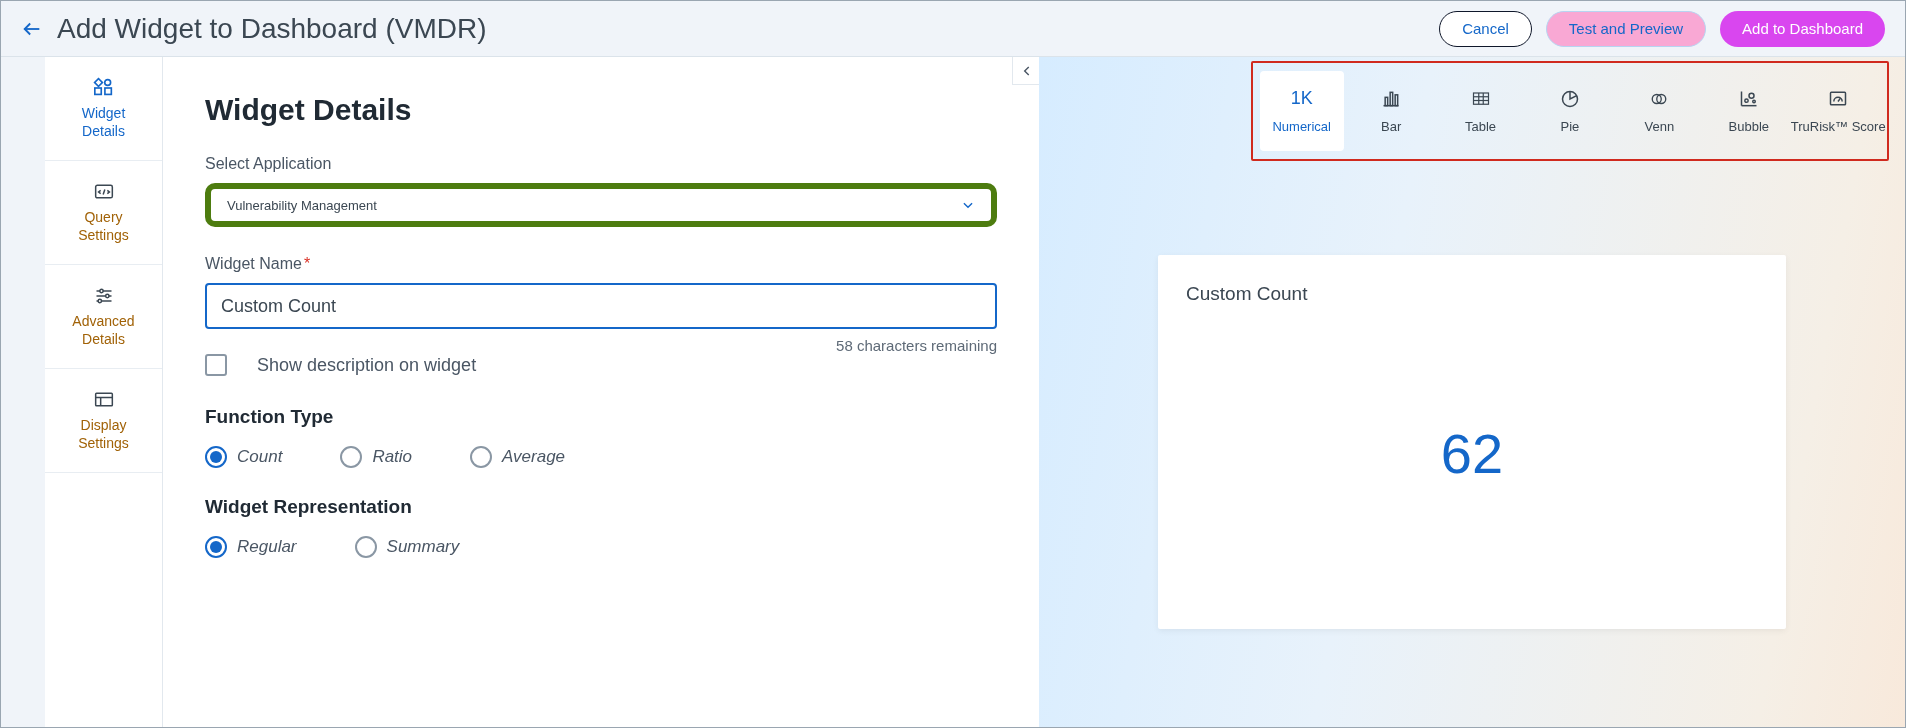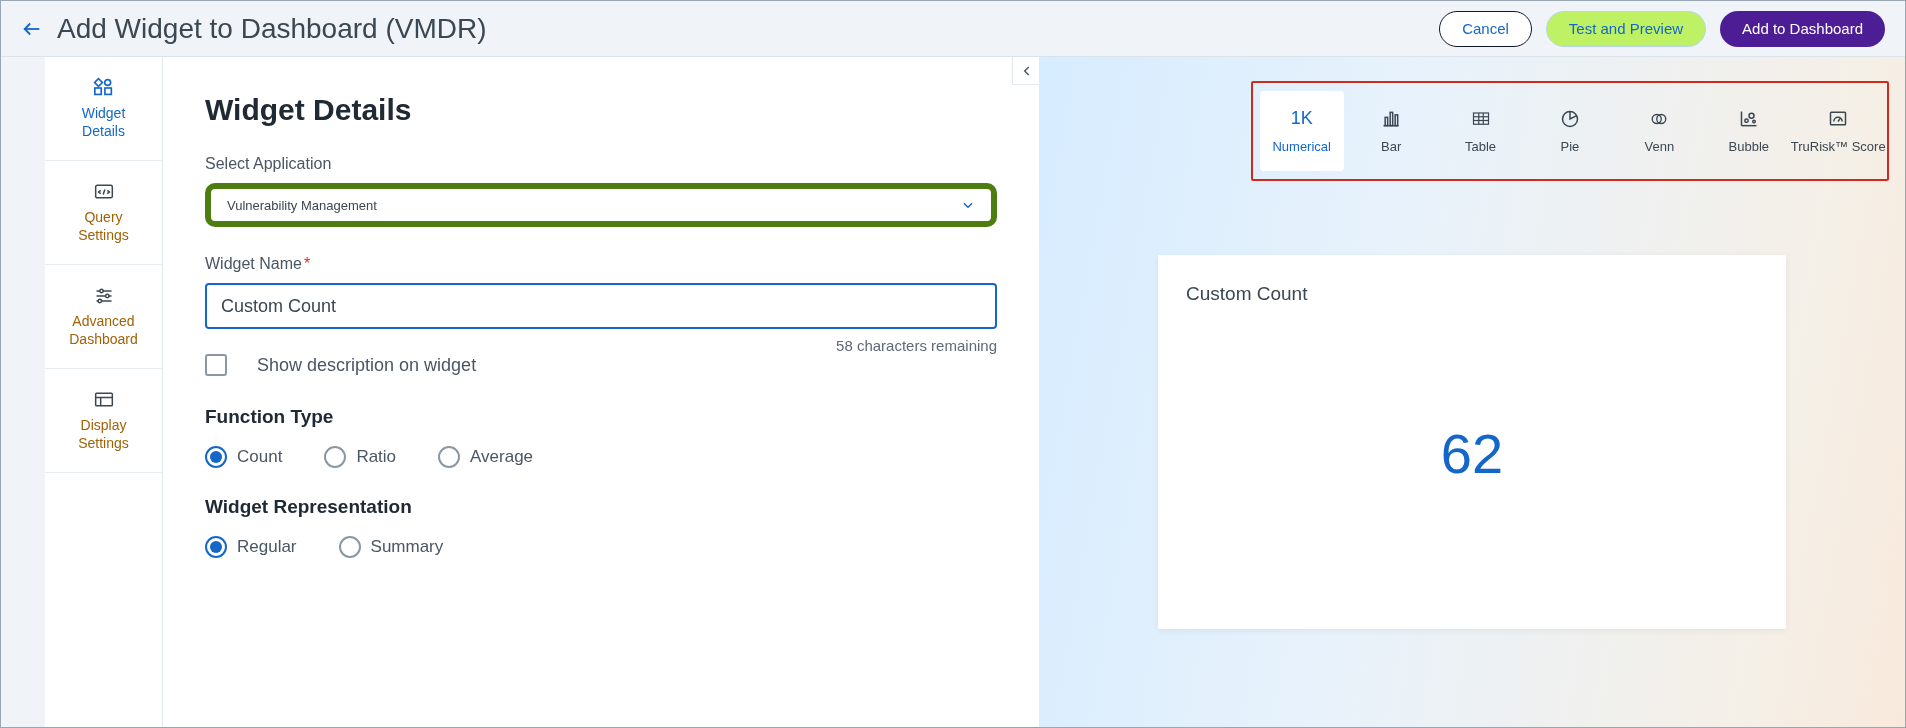--- a/index.html
+++ b/index.html
@@ -19,24 +19,24 @@
   .header-right { display: flex; align-items: center; gap: 14px; }
   .btn {
     height: 36px; padding: 0 22px; border-radius: 18px; font-size: 15px;
     display: inline-flex; align-items: center; justify-content: center;
     cursor: pointer; border: none; white-space: nowrap;
   }
   .btn-outline {
     background: #fff; color: #1467c9; border: 1px solid #0f172a;
   }
   .btn-soft {
-    background: #bef264; color: #1467c9; border: 1px solid #b7d4f1;
+    background: #f9a8d4; color: #1467c9; border: 1px solid #b7d4f1;
   }
   .btn-primary {
-    background: #4c1d95; color: #fff;
+    background: #d946ef; color: #fff;
   }
 
   
   .main {
     display: flex; height: calc(728px - 56px - 2px); padding-left: 44px;
   }
 
   
   .sidebar {
     width: 118px; background: #fff; border-right: 1px solid #e2e8ee;
@@ -75,21 +75,21 @@
 
   .check-row { display: flex; align-items: center; gap: 30px; margin-bottom: 30px; }
   .checkbox {
     width: 22px; height: 22px; border: 2px solid #8a97a4; border-radius: 3px;
     background: #fff; cursor: pointer;
   }
   .check-label { font-size: 18px; color: #4a5664; }
 
   .section-label { font-size: 19px; font-weight: 700; color: #202a34; margin-bottom: 18px; }
 
-  .radio-row { display: flex; gap: 42px; margin-bottom: 28px; }
+  .radio-row { display: flex; gap: 58px; margin-bottom: 28px; font-style: italic; }
   .radio-opt { display: flex; align-items: center; gap: 10px; cursor: pointer; }
   .radio-outer {
     width: 22px; height: 22px; border: 2px solid #1467c9; border-radius: 50%;
     display: flex; align-items: center; justify-content: center; background: #fff;
   }
   .radio-outer.unchecked { border-color: #8a97a4; }
   .radio-inner { width: 12px; height: 12px; background: #1467c9; border-radius: 50%; }
   .radio-label { font-size: 17px; color: #4a5664; }
 
   
@@ -101,21 +101,21 @@
   }
 
   
   .preview-col {
     flex: 1; position: relative;
     background: linear-gradient(100deg, #d6ecff 0%, #e8f2fb 40%, #f5efe6 85%, #f8e9db 100%);
     display: flex; align-items: center; justify-content: center;
   }
 
   .type-bar {
-    position: absolute; top: 24px; right: 16px;
+    position: absolute; top: 4px; right: 16px;
     width: 638px; height: 100px;
     border: 2px solid #d02a1e; border-radius: 2px;
     display: flex; align-items: center; justify-content: space-around;
     padding: 0 4px;
     background: transparent;
   }
   .type-item {
     width: 84px; height: 80px; display: flex; flex-direction: column;
     align-items: center; justify-content: center; gap: 10px;
     font-size: 14px; color: #3b4752; cursor: pointer; border-radius: 4px;
@@ -189,21 +189,21 @@
         <svg viewBox="0 0 24 24" width="26" height="20" fill="none" stroke="#3b4752" stroke-width="1.8">
           <line x1="3" y1="6" x2="21" y2="6"></line>
             <circle cx="9" cy="6" r="2" fill="#fff"></circle>
           <line x1="3" y1="12" x2="21" y2="12"></line>
             <circle cx="16" cy="12" r="2" fill="#fff"></circle>
           <line x1="3" y1="18" x2="21" y2="18"></line>
             <circle cx="7" cy="18" r="2" fill="#fff"></circle>
         </svg>
       </span>
       <span class="side-label" style="white-space: pre-line;">Advanced
-Dashboard</span>
+Details</span>
     </div>
     <div class="side-item">
       <span class="side-icon">
         <svg viewBox="0 0 24 24" width="26" height="20" fill="none" stroke="#3b4752" stroke-width="1.8">
           <rect x="2" y="4" width="20" height="15" rx="1"></rect>
           <line x1="2" y1="9" x2="22" y2="9"></line>
             <line x1="8" y1="9" x2="8" y2="19"></line>
         </svg>
       </span>
       <span class="side-label" style="white-space: pre-line;">Display

